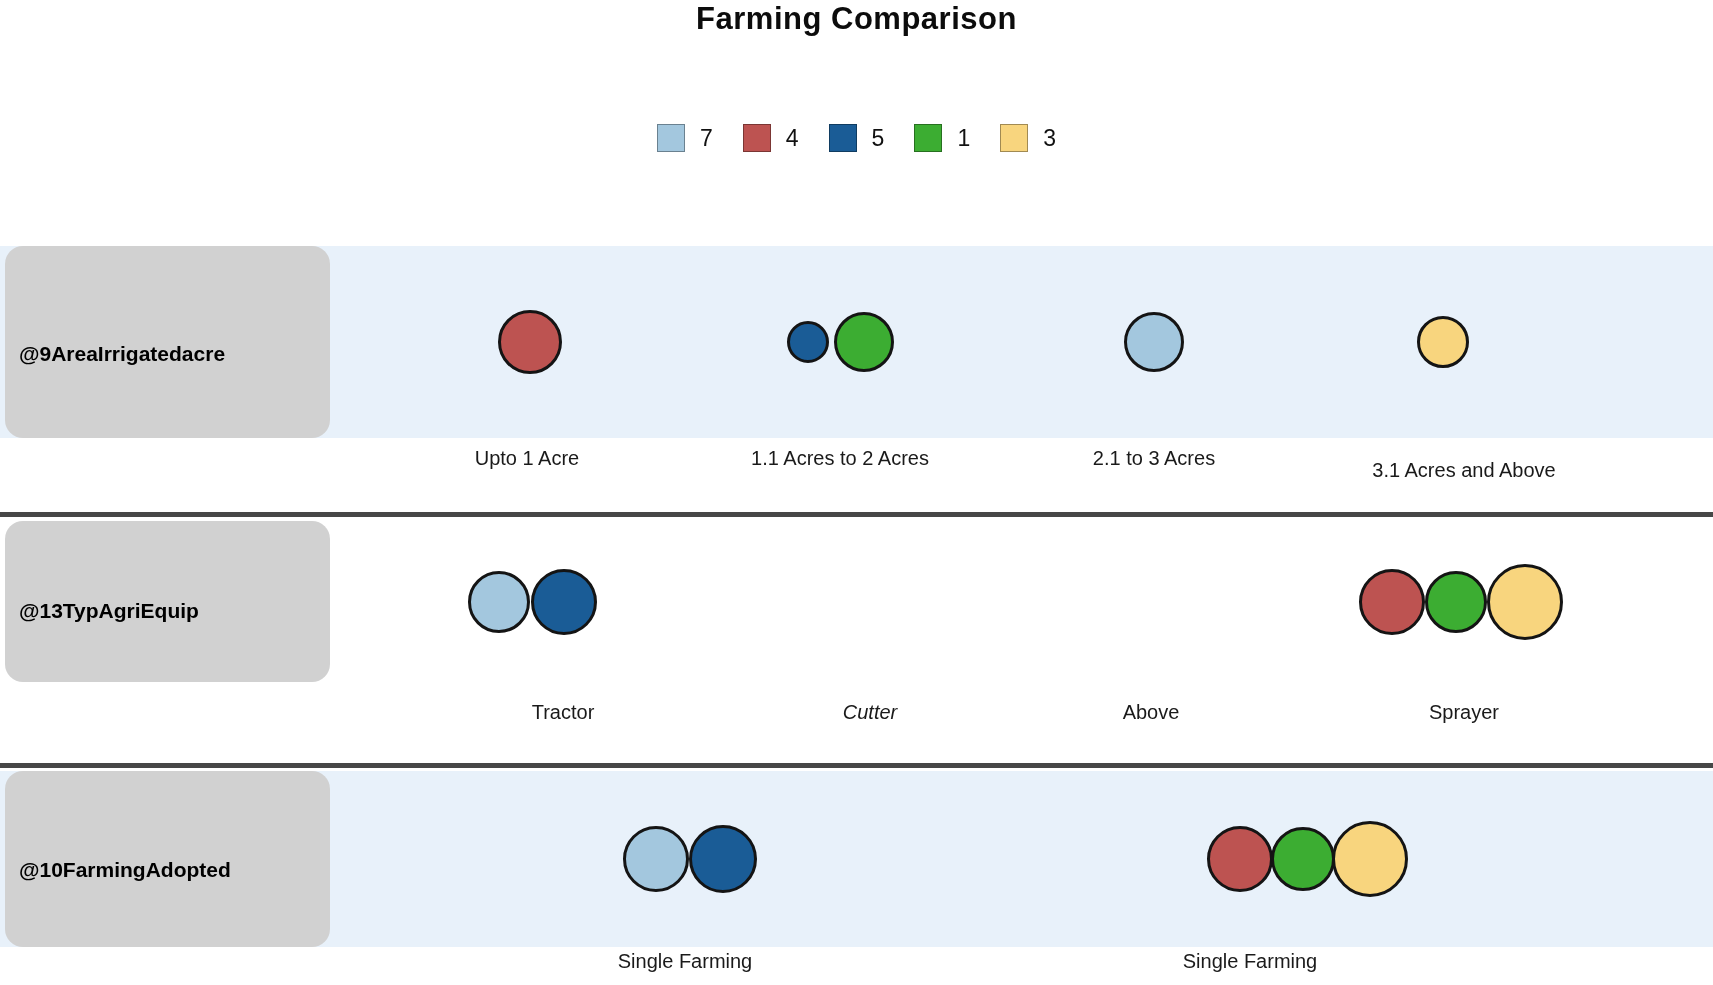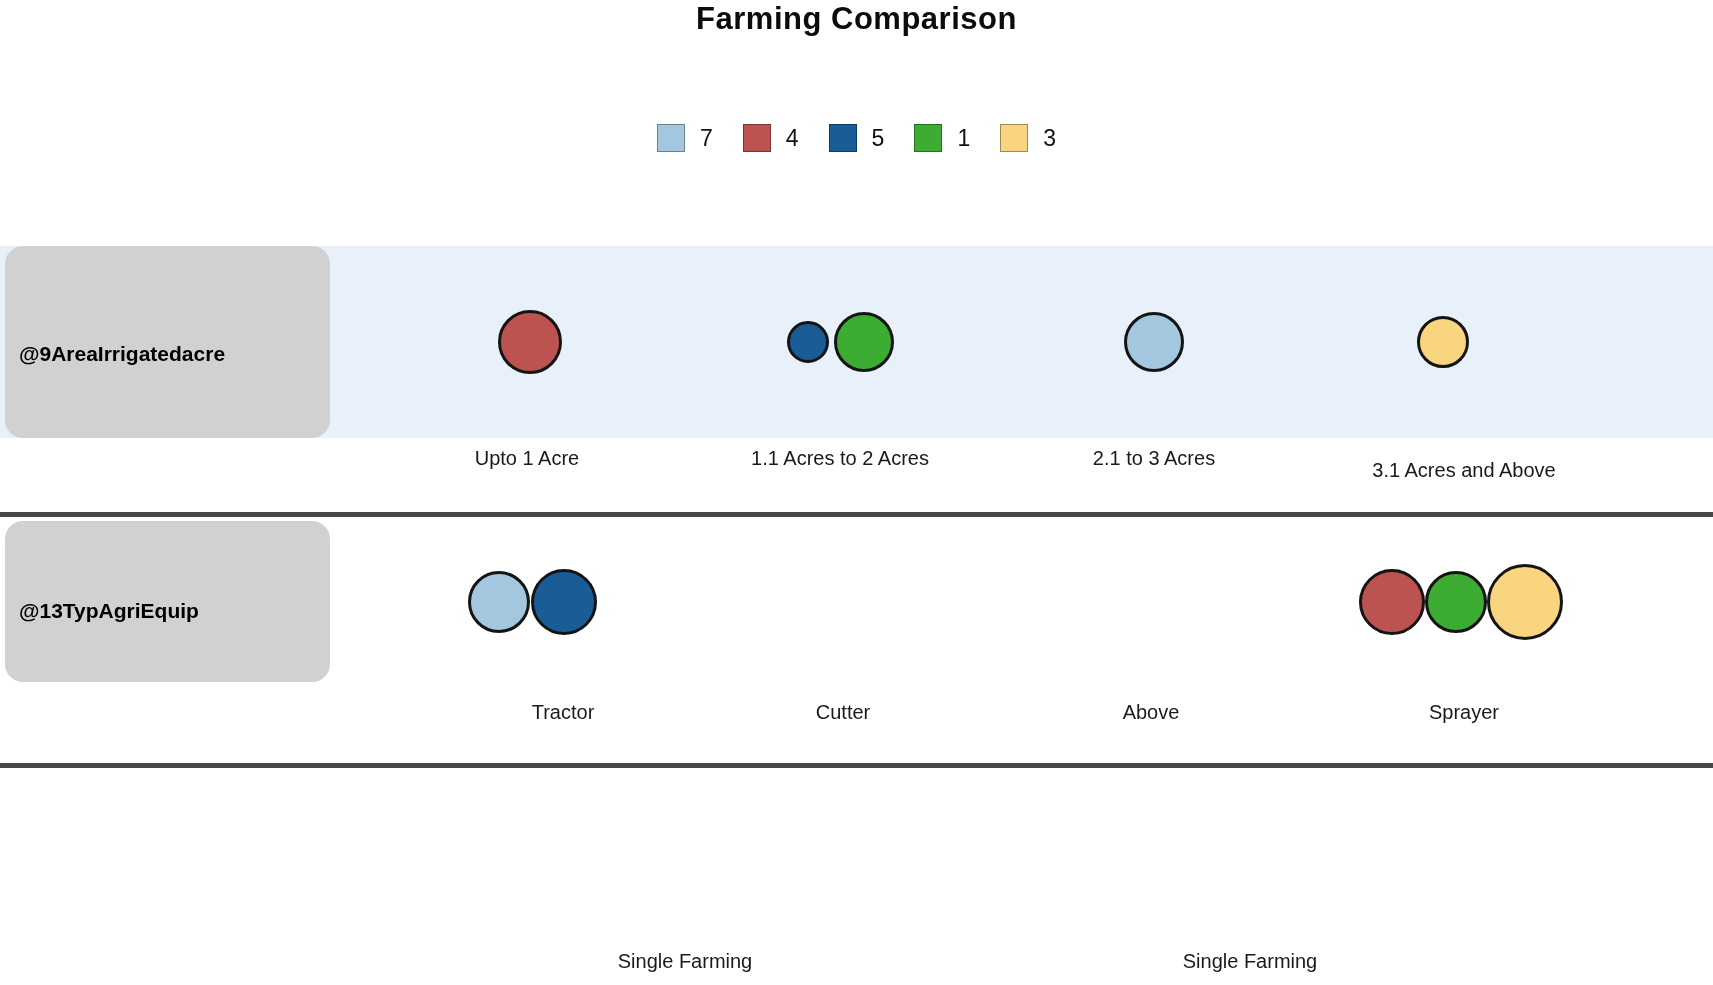--- a/index.html
+++ b/index.html
@@ -130,25 +130,35 @@
       <div class="row-label">@13TypAgriEquip</div>
     </div>
   <div class="bubble" style="left: 468px; top: 49.5px; width: 62px; height: 62px; background: rgb(163, 199, 222);"></div>
       <div class="bubble" style="left: 531px; top: 47.5px; width: 66px; height: 66px; background: rgb(26, 92, 150);"></div>
       <div class="bubble" style="left: 1359px; top: 47.5px; width: 66px; height: 66px; background: rgb(189, 83, 81);"></div>
       <div class="bubble" style="left: 1425px; top: 49.5px; width: 62px; height: 62px; background: rgb(60, 173, 50);"></div>
       <div class="bubble" style="left: 1487px; top: 42.5px; width: 76px; height: 76px; background: rgb(248, 213, 126);"></div>
     </div>
   <div class="cat-row" id="cats2">
       <span class="cat-label" style="left: 534px; margin-left: 29px;">Tractor</span>
-      <span class="cat-label" style="left: 843px;">Cutter</span>
+      <span class="cat-label" style="left: 870px; font-style: italic;">Cutter</span>
       <span class="cat-label" style="left: 1151px;">Above</span>
       <span class="cat-label" style="left: 1464px;">Sprayer</span>
     </div>
 
   <div class="separator" id="sep2"></div>
 
+  <div class="panel-band" id="band3" style="background: rgb(232, 241, 250);">
+    <div class="row-label-box">
+      <div class="row-label">@10FarmingAdopted</div>
+    </div>
+  <div class="bubble" style="left: 623px; top: 55px; width: 66px; height: 66px; background: rgb(163, 199, 222);"></div>
+      <div class="bubble" style="left: 689px; top: 54px; width: 68px; height: 68px; background: rgb(26, 92, 150);"></div>
+      <div class="bubble" style="left: 1207px; top: 55px; width: 66px; height: 66px; background: rgb(189, 83, 81);"></div>
+      <div class="bubble" style="left: 1271px; top: 56px; width: 64px; height: 64px; background: rgb(60, 173, 50);"></div>
+      <div class="bubble" style="left: 1332px; top: 50px; width: 76px; height: 76px; background: rgb(248, 213, 126);"></div>
+    </div>
   <div class="cat-row" id="cats3">
       <span class="cat-label" style="left: 685px;">Single Farming</span>
       <span class="cat-label" style="left: 1250px;">Single Farming</span>
     </div>
 
 </div>
 
 </body></html>

